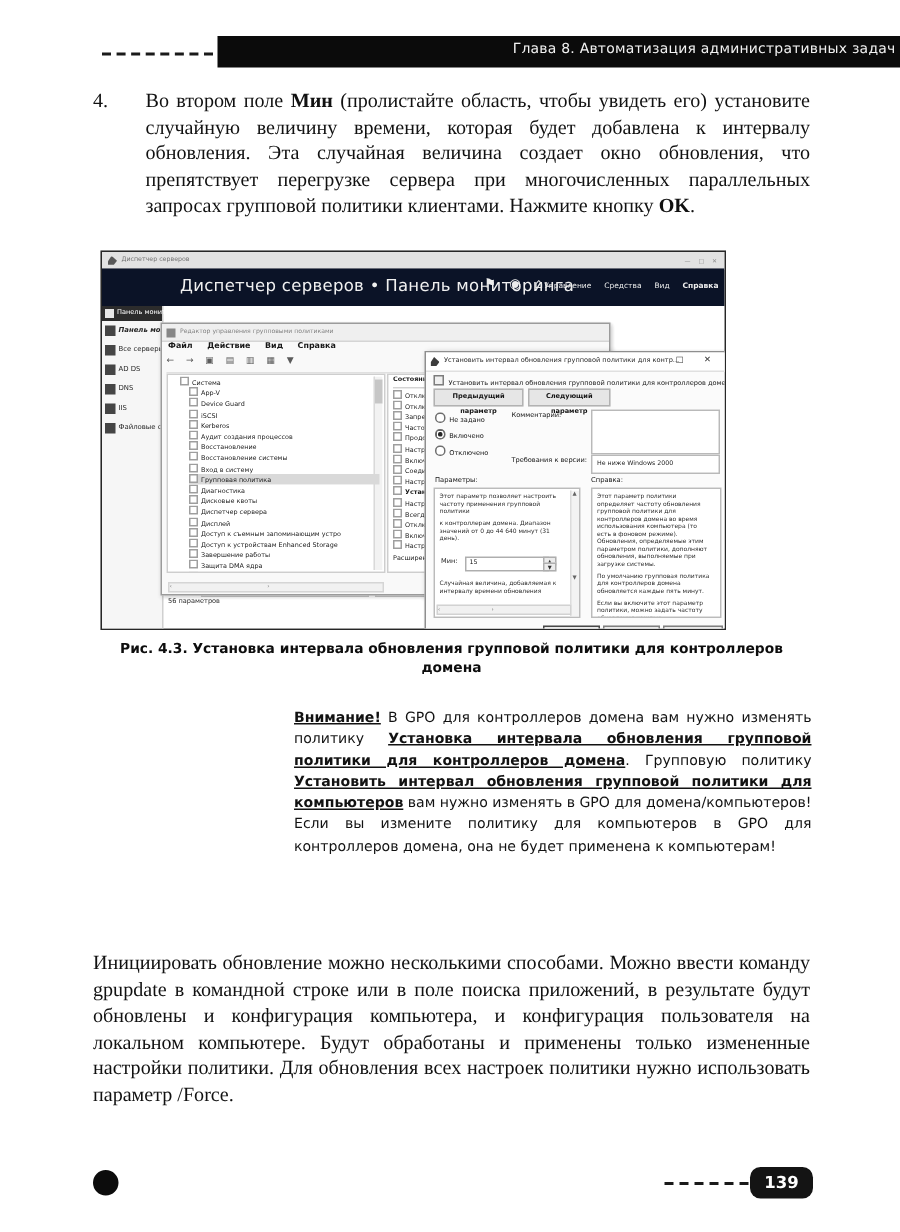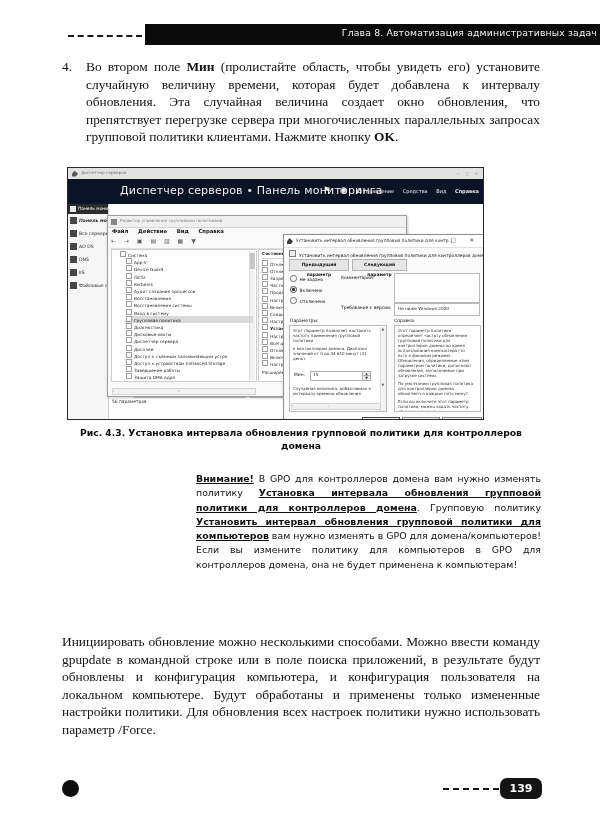--- a/index.html
+++ b/index.html
@@ -61,21 +61,21 @@
   }
   .step-num {
     position: absolute;
     left: 0;
     top: 0;
     width: 20px;
     font-size: 13.4px;
     line-height: 17.6px;
   }
   .step-text {
-    margin-left: 24px;
+    margin-left: 35px;
     font-size: 13.4px;
     line-height: 17.6px;
     text-align: justify;
     text-justify: inter-word;
     hyphens: manual;
   }
   .step-text b { font-weight: bold; }
 
   
   .figure-wrap {

